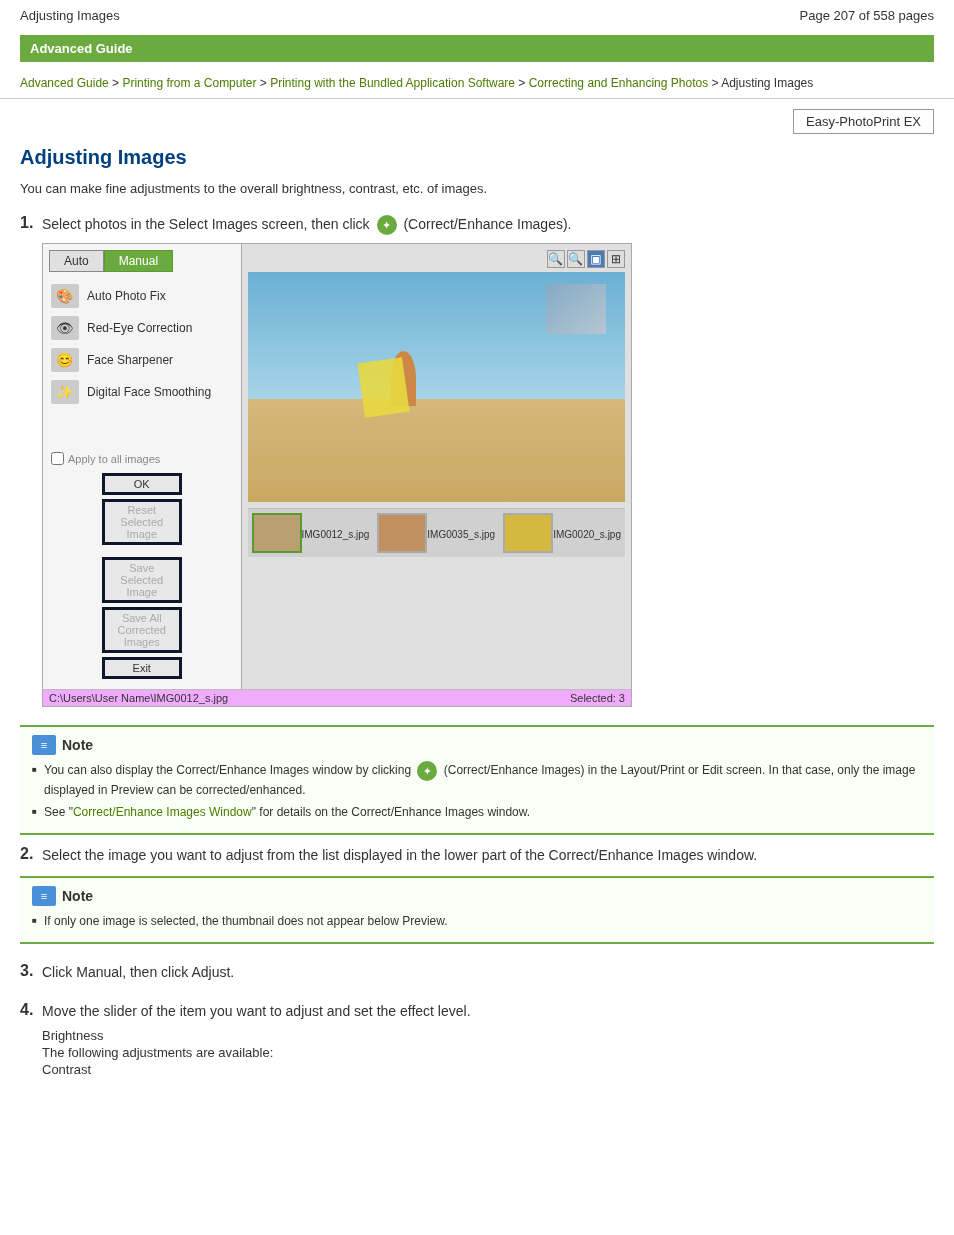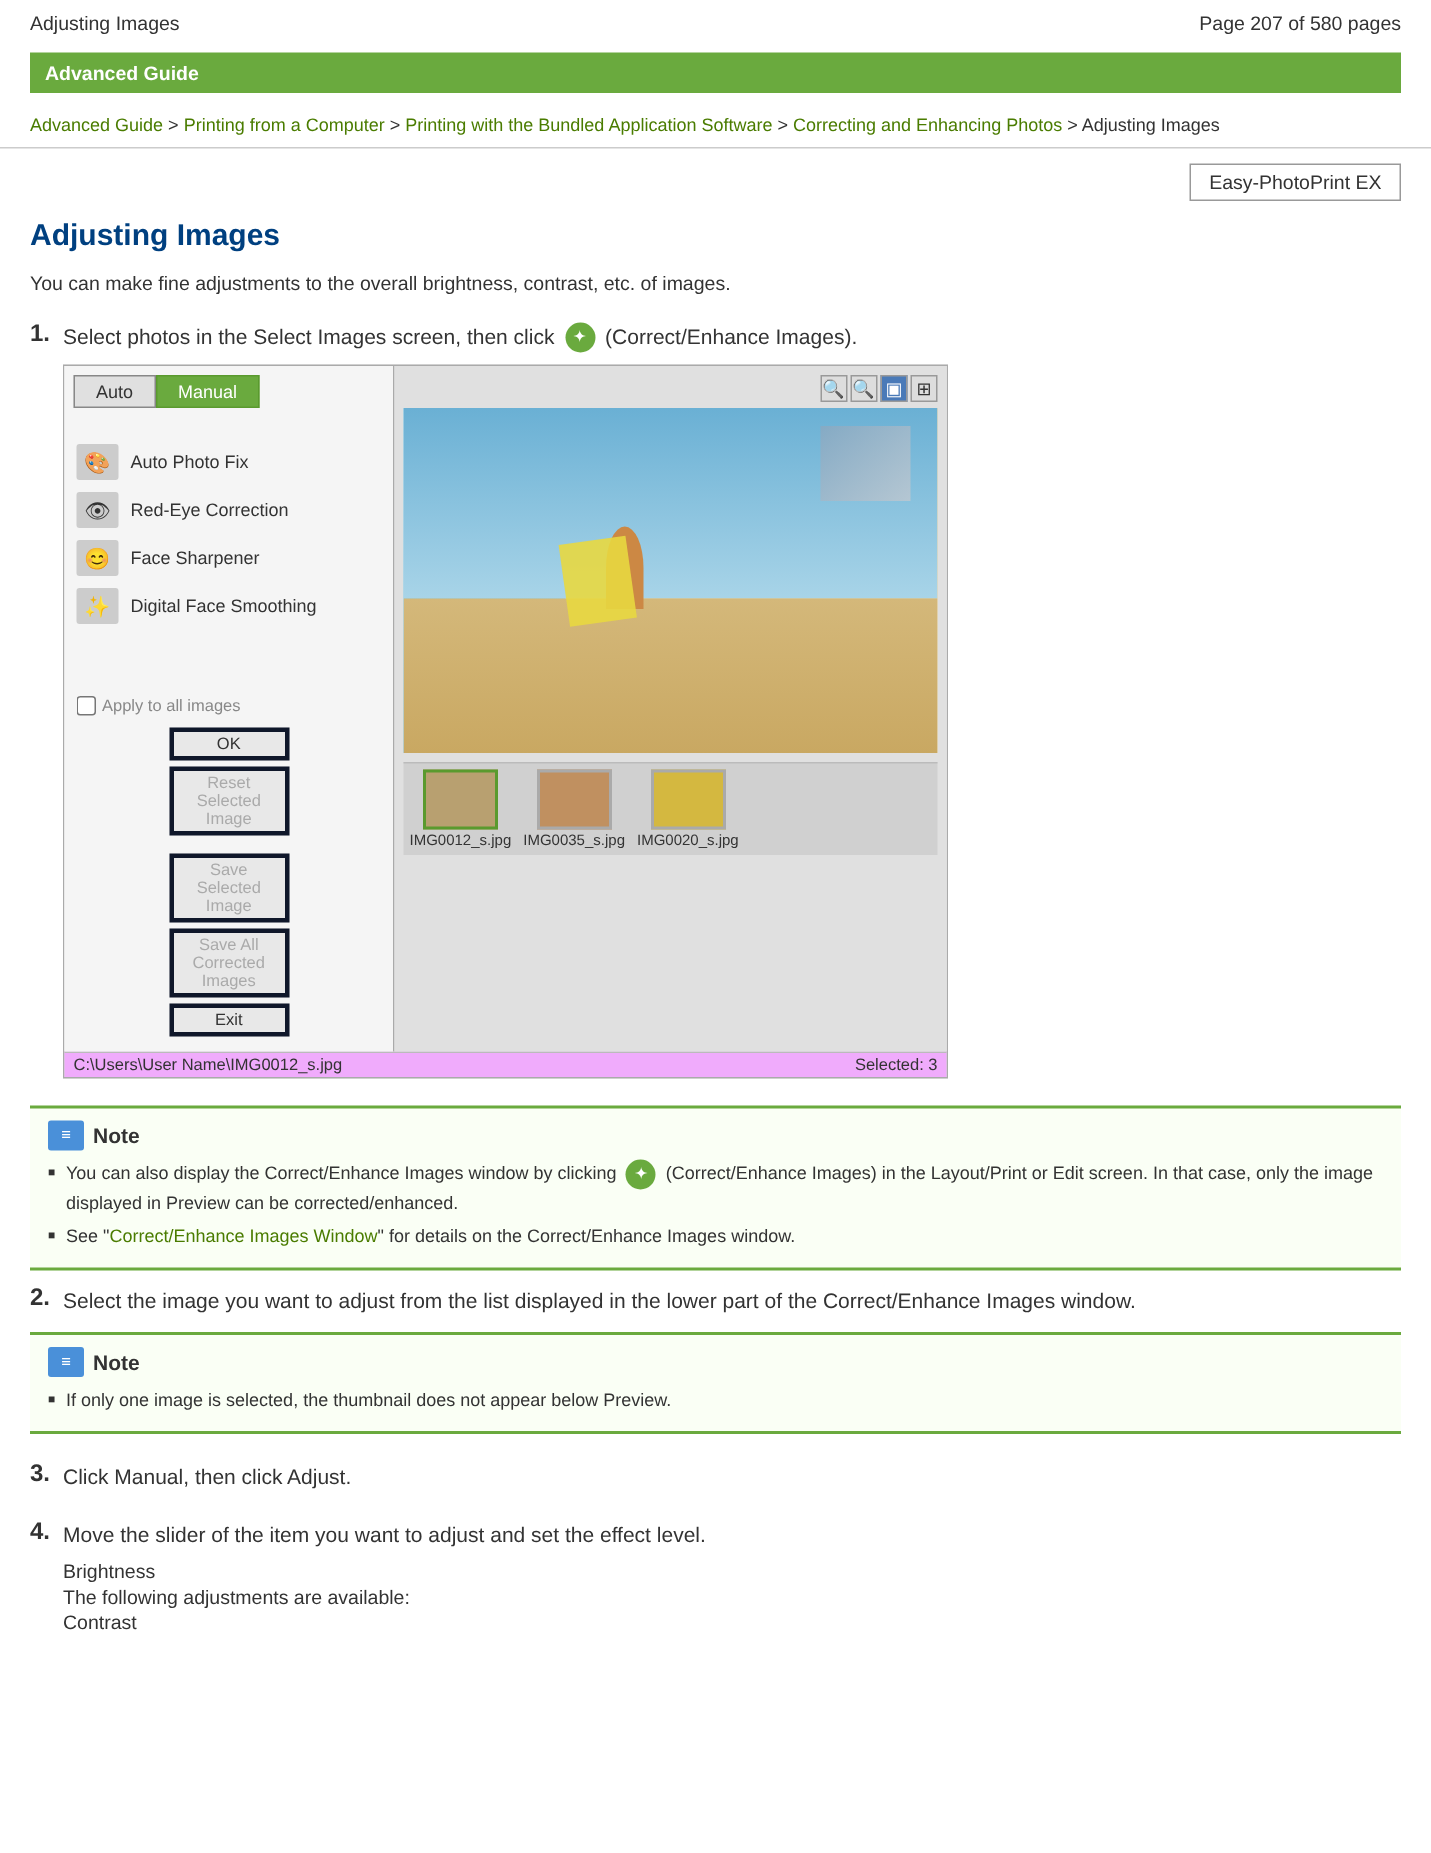--- a/index.html
+++ b/index.html
@@ -160,21 +160,21 @@
 
     
     .dialog-left {
       width: 220px;
       border-right: 1px solid #aaa;
       padding: 6px;
       background: #f5f5f5;
     }
     .dialog-tabs {
       display: flex;
-      margin-bottom: 20px;
+      margin-bottom: 8px;
     }
     .dialog-tab {
       padding: 3px 14px;
       font-size: 12px;
       cursor: pointer;
       border: 1px solid #888;
     }
     .dialog-tab.active {
       background: #6aaa3e;
       color: #fff;
@@ -267,21 +267,20 @@
     .dialog-thumbnails {
       display: flex;
       gap: 8px;
       margin-top: 6px;
       padding: 4px;
       background: #d0d0d0;
       border-top: 1px solid #bbb;
     }
     .thumb {
       display: flex;
-      flex-direction: column;
       align-items: center;
     }
     .thumb-img {
       width: 50px;
       height: 40px;
       background: #b8a070;
       border: 2px solid #5a9a2e;
     }
     .thumb-img.t2 { background: #c09060; border-color: #aaa; }
     .thumb-img.t3 { background: #d4b840; border-color: #aaa; }
@@ -373,21 +372,21 @@
     }
     .adjustments-list div {
       margin-bottom: 2px;
     }
   </style>
 </head>
 <body>
 
 <div class="page-header">
   <span class="page-header-title">Adjusting Images</span>
-  <span class="page-header-pagination">Page 207 of 580 pages</span>
+  <span class="page-header-pagination">Page 207 of 558 pages</span>
 </div>
 
 <div class="green-banner">
   <span class="green-banner-text">Advanced Guide</span>
 </div>
 
 <div class="breadcrumb">
   <a href="#">Advanced Guide</a>
   <span> &gt; </span>
   <a href="#">Printing from a Computer</a>

